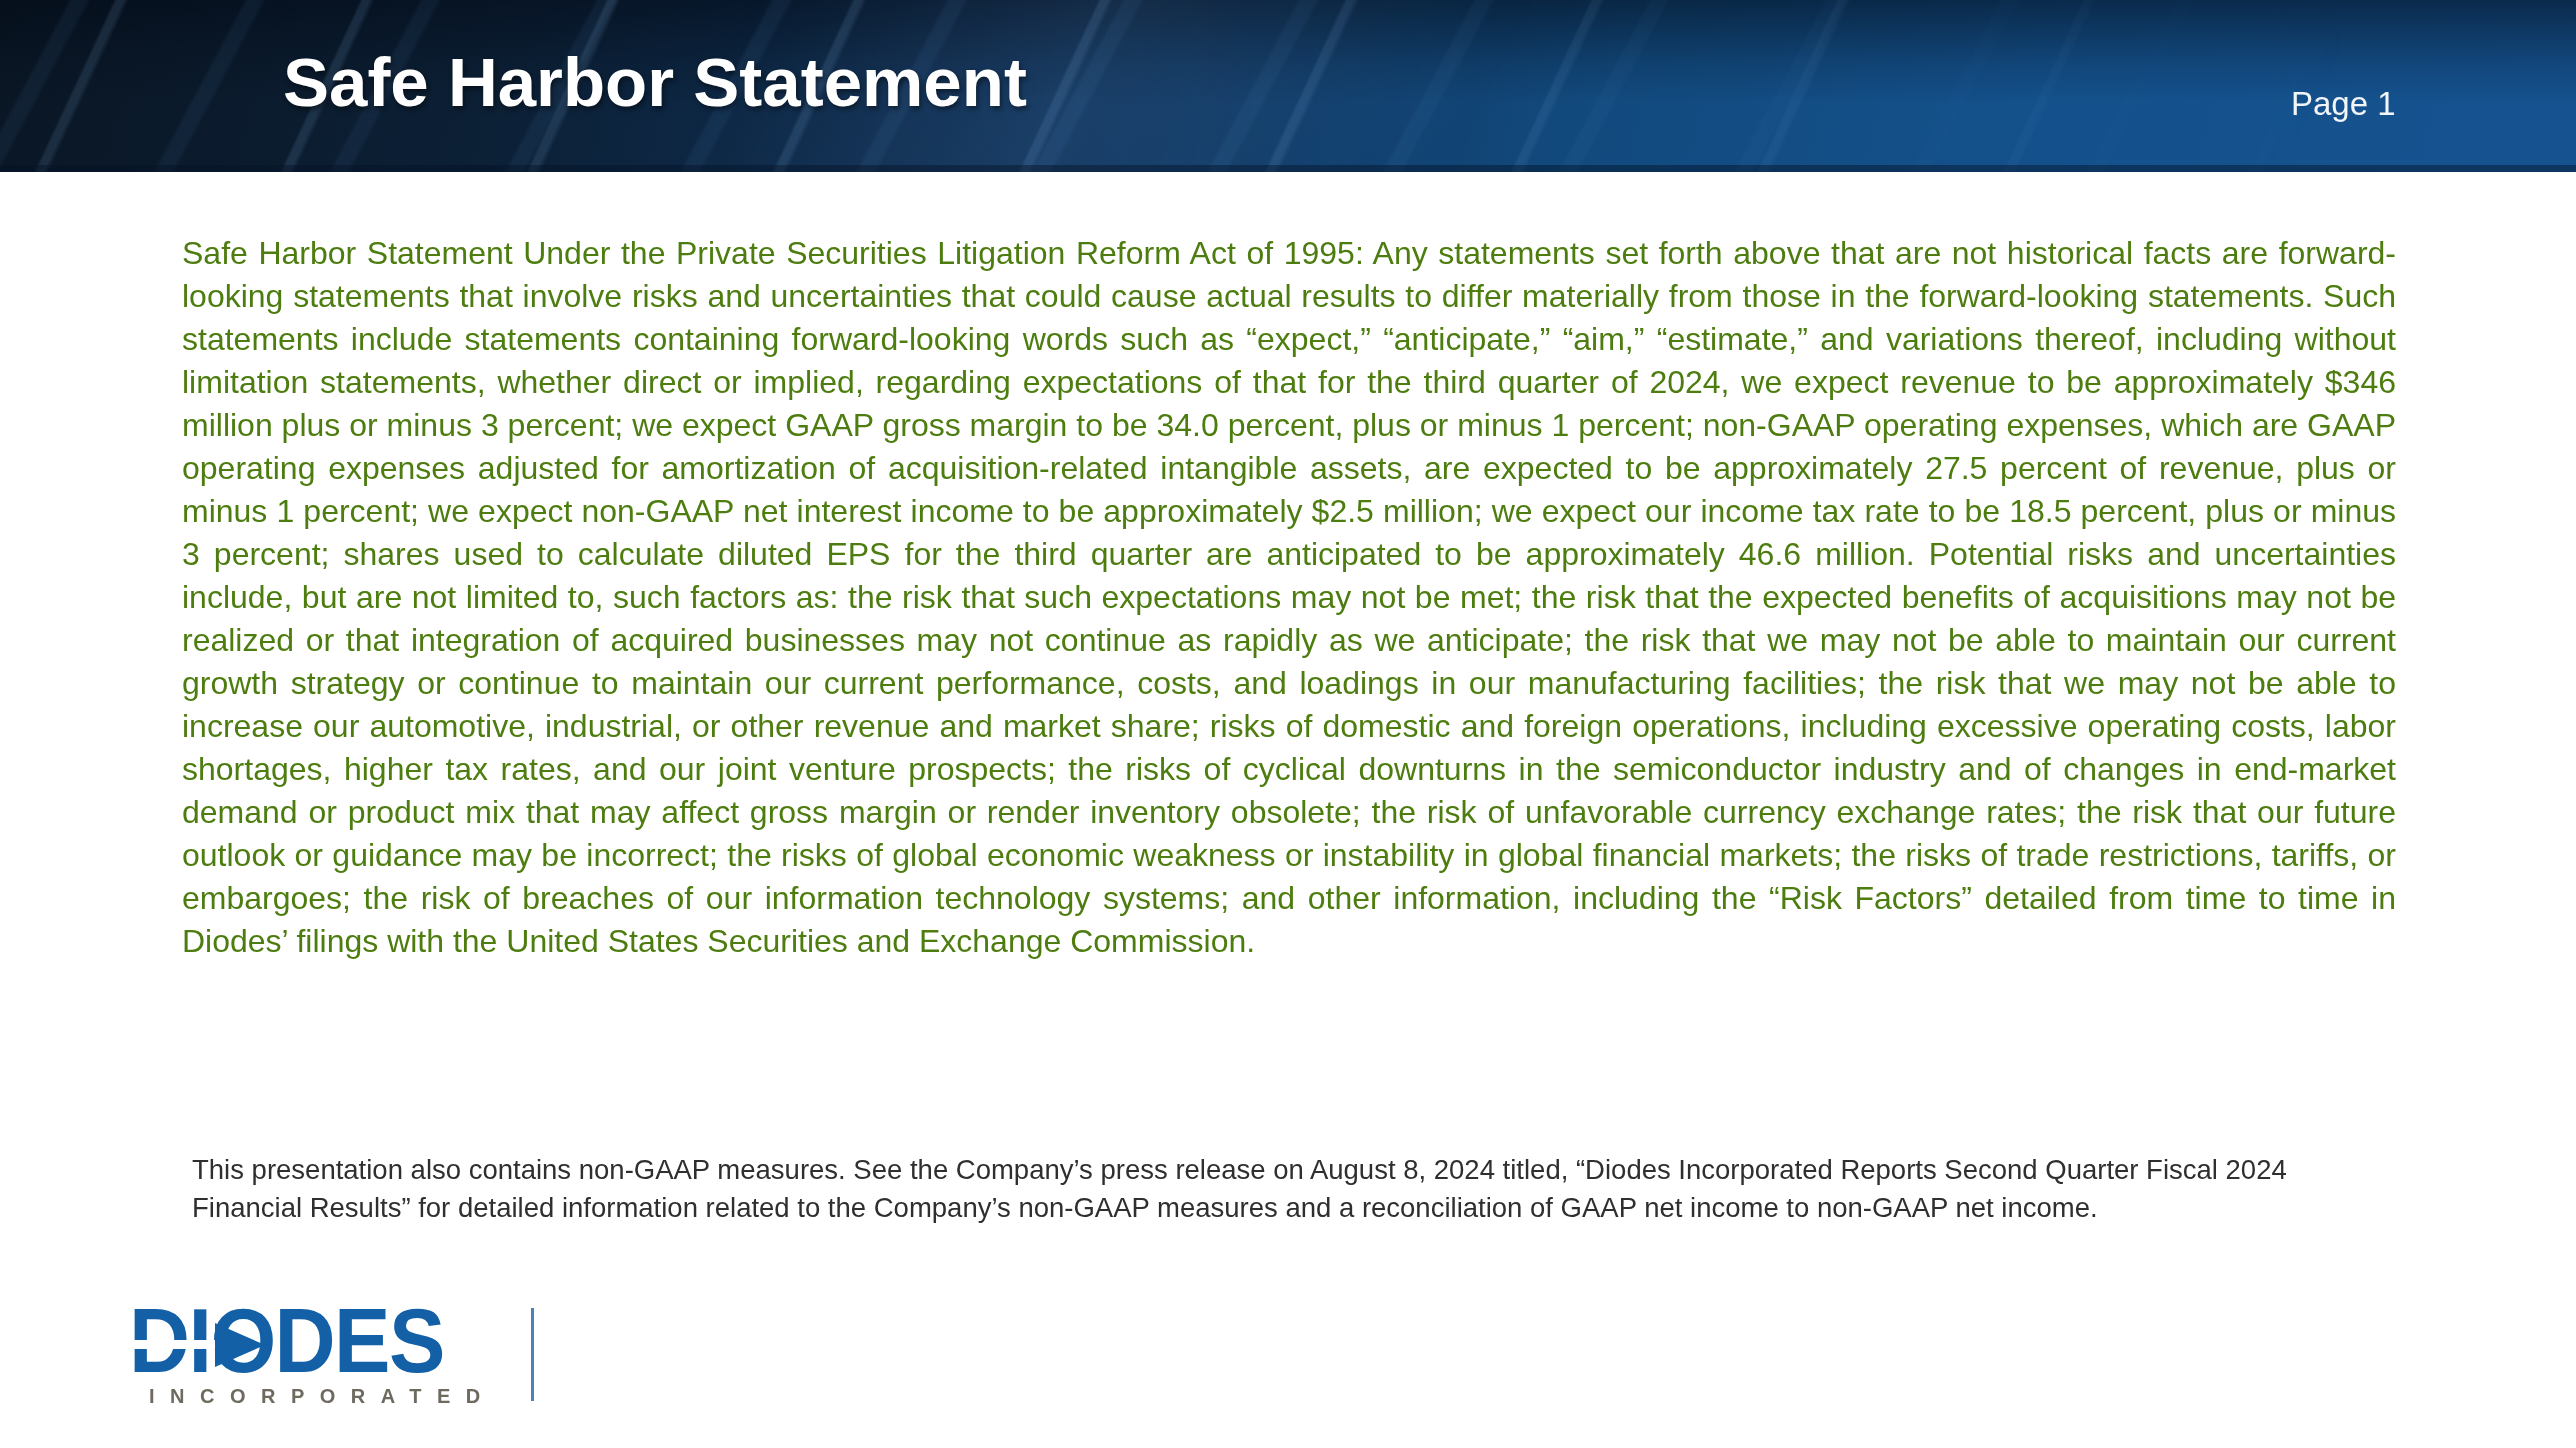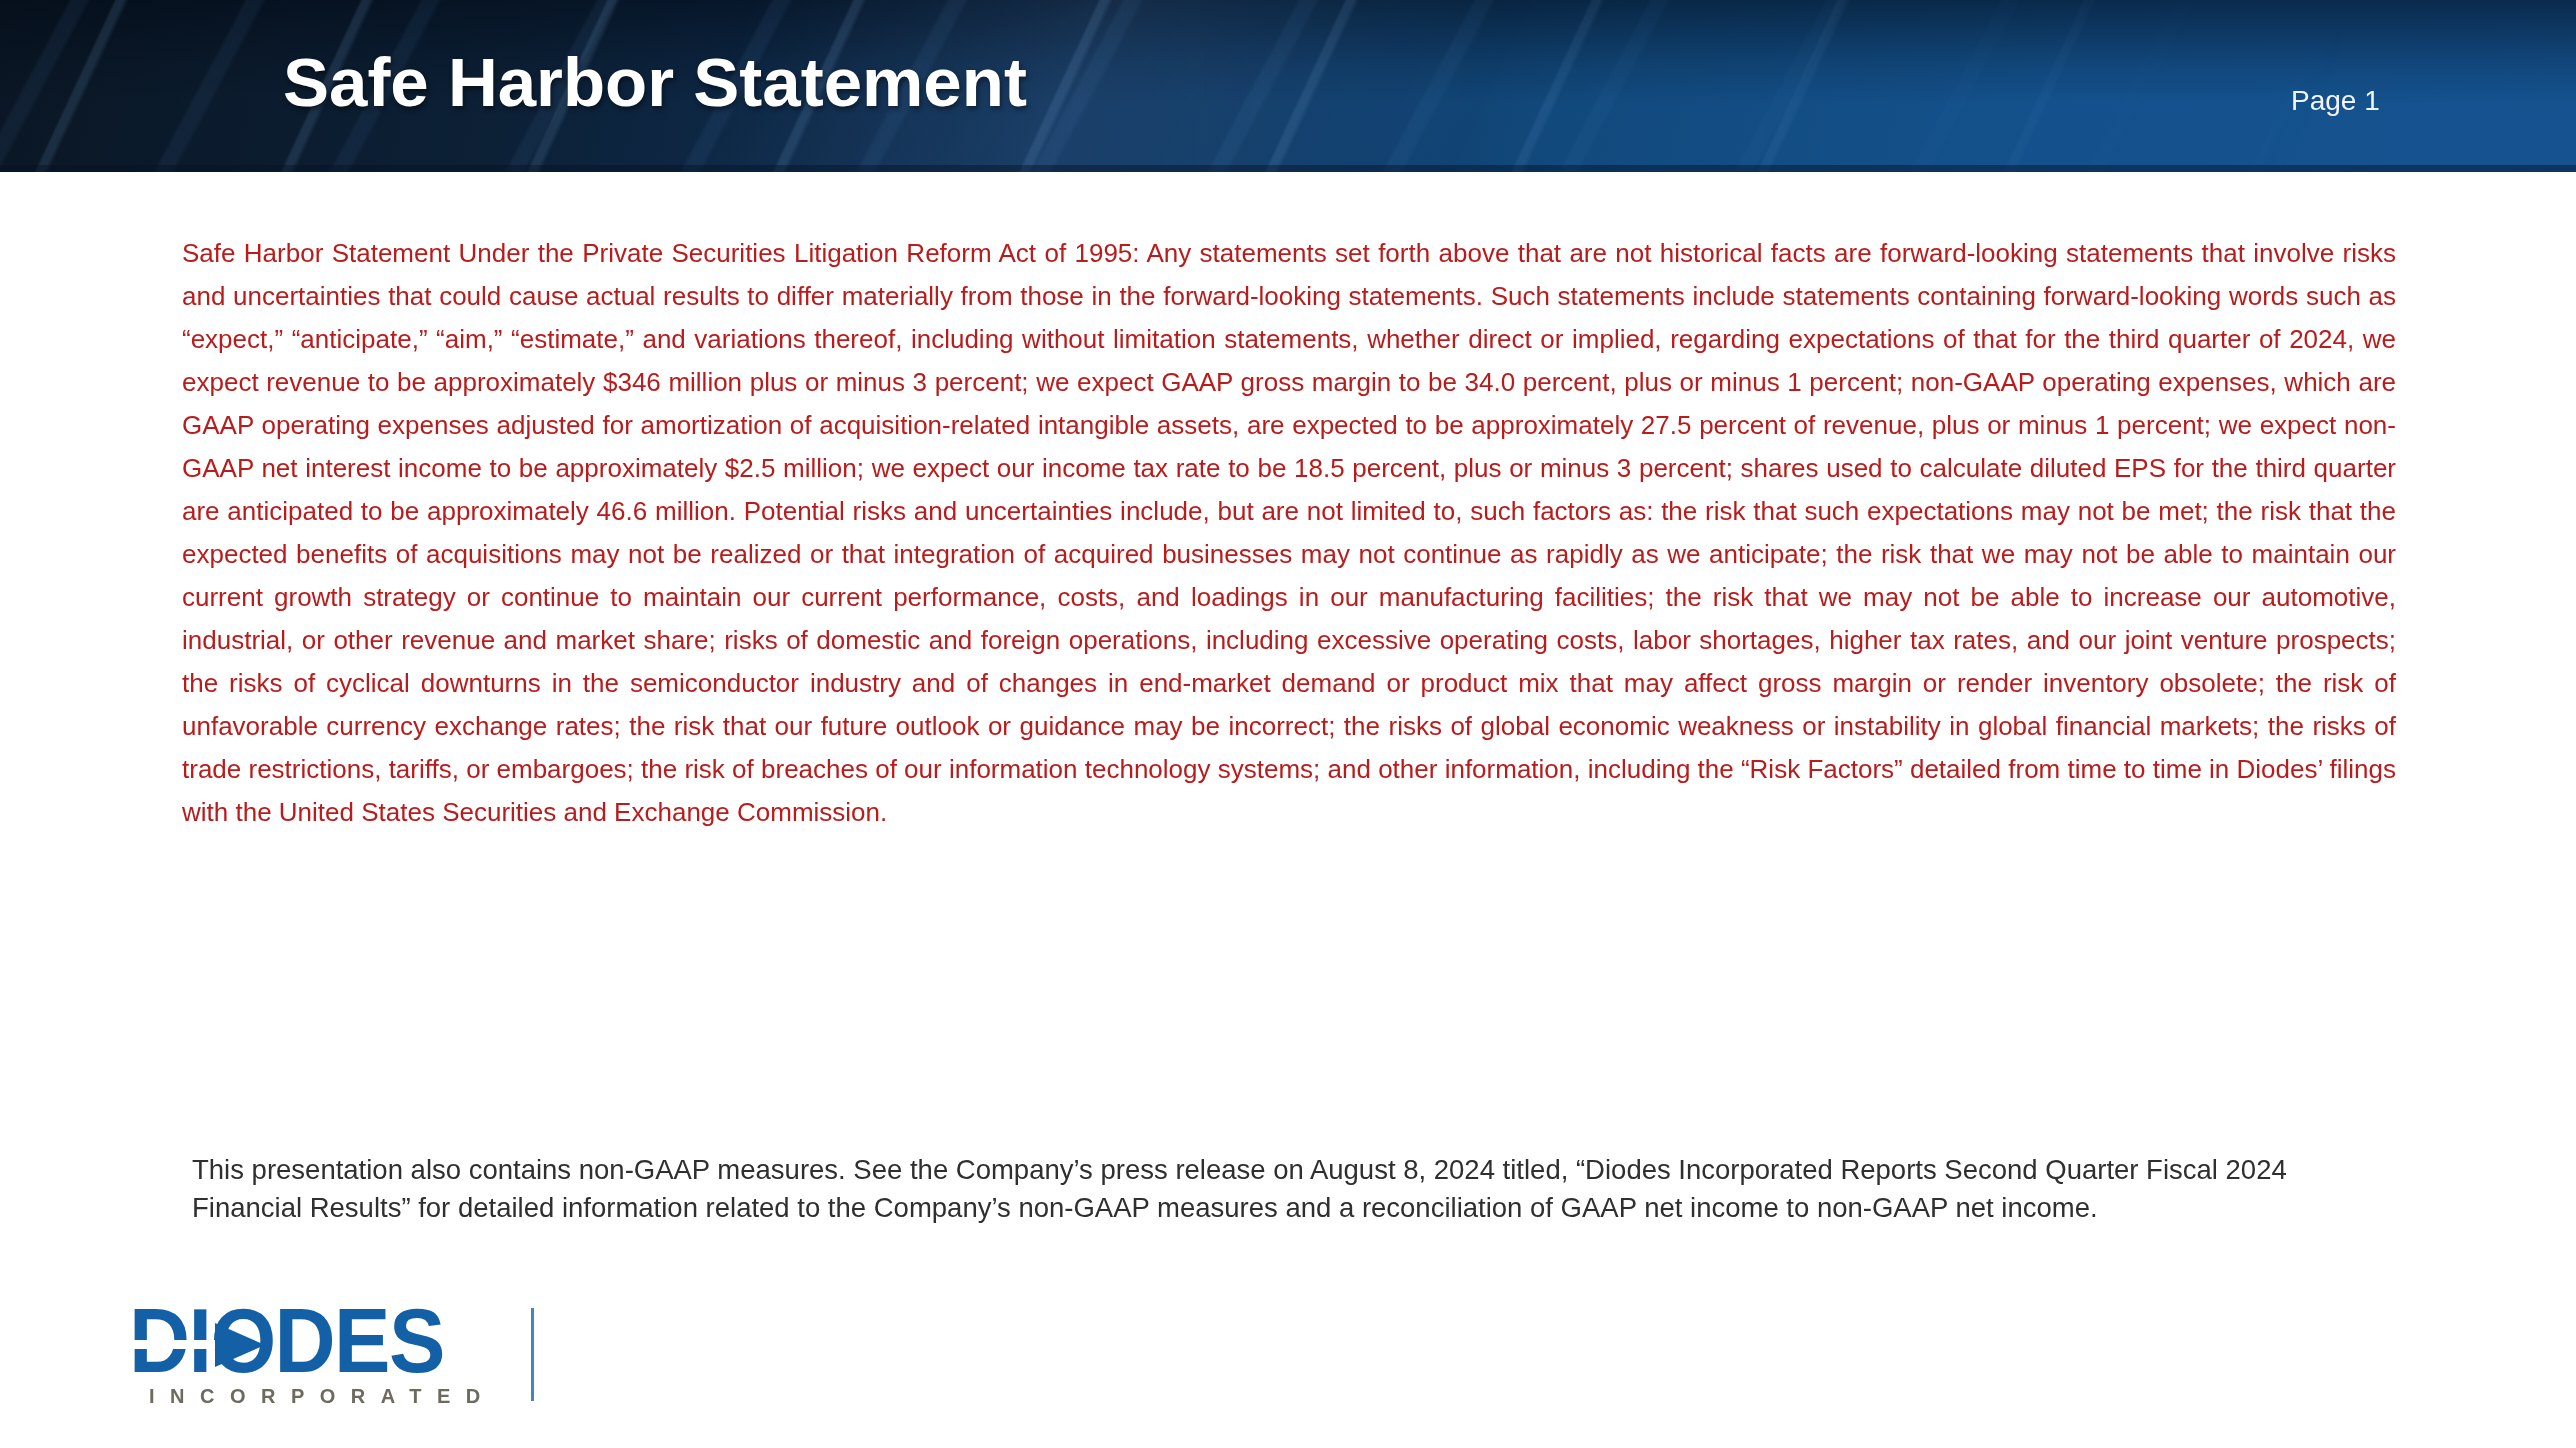--- a/index.html
+++ b/index.html
@@ -35,28 +35,28 @@
   }
   .slide-title {
     position: absolute; left: 283px; top: 48px;
     font-size: 69px; font-weight: bold; color: #ffffff;
     line-height: 1; letter-spacing: 0px; white-space: nowrap;
     text-shadow: 1.7px 2.6px 5.2px rgba(0,0,0,0.45);
     z-index: 2;
   }
   .page-label {
     position: absolute; left: 2291px; top: 86px;
-    font-size: 28px; color: #f2f5f8; line-height: 1.1; white-space: nowrap;
+    font-size: 33px; color: #f2f5f8; line-height: 1.1; white-space: nowrap;
     z-index: 2;
   }
 
   
   .main-paragraph {
     position: absolute; left: 182px; top: 232px; width: 2214px;
-    font-size: 26px; line-height: 43px; color: #b91c1c;
+    font-size: 32px; line-height: 43px; color: #4d7c0f;
     text-align: justify; text-justify: inter-word; hyphens: none;
   }
   .note-paragraph {
     position: absolute; left: 192px; top: 1151px; width: 2172px;
     font-size: 27.5px; line-height: 38px; color: #2f2f2f;
     text-align: left;
   }
 
   
   .footer { position: absolute; left: 0; top: 1297px; width: 2576px; height: 152px; }

